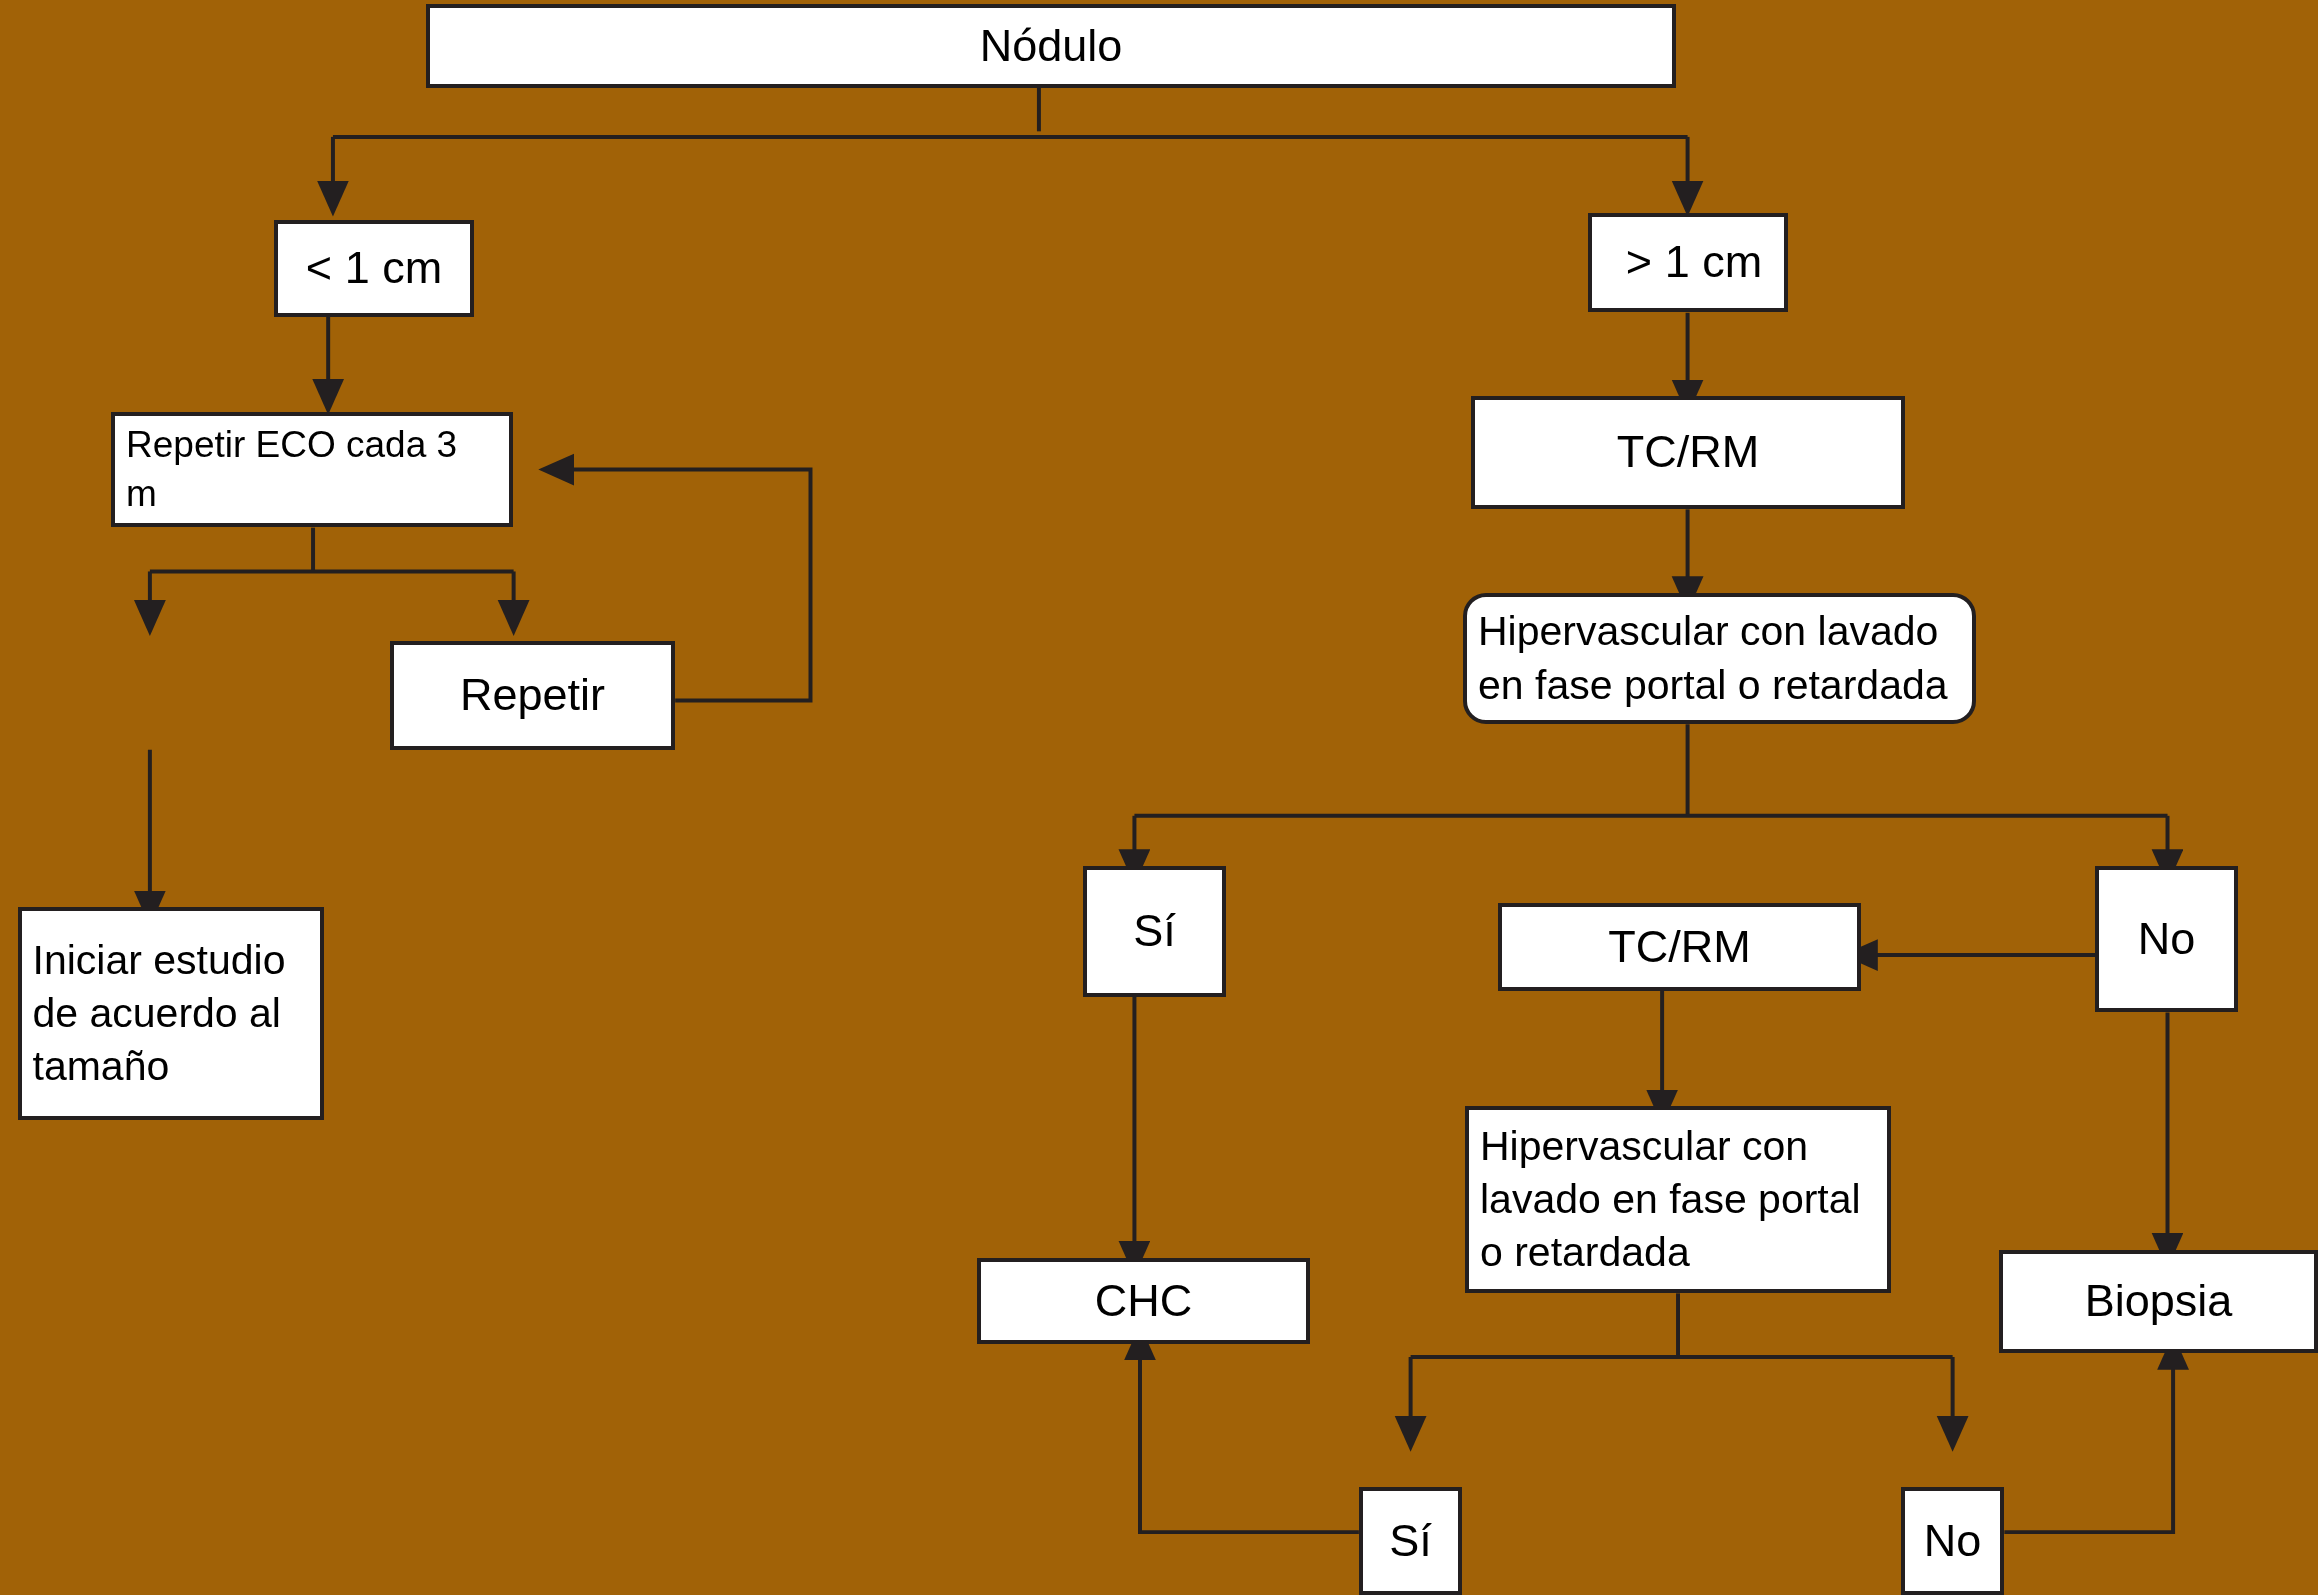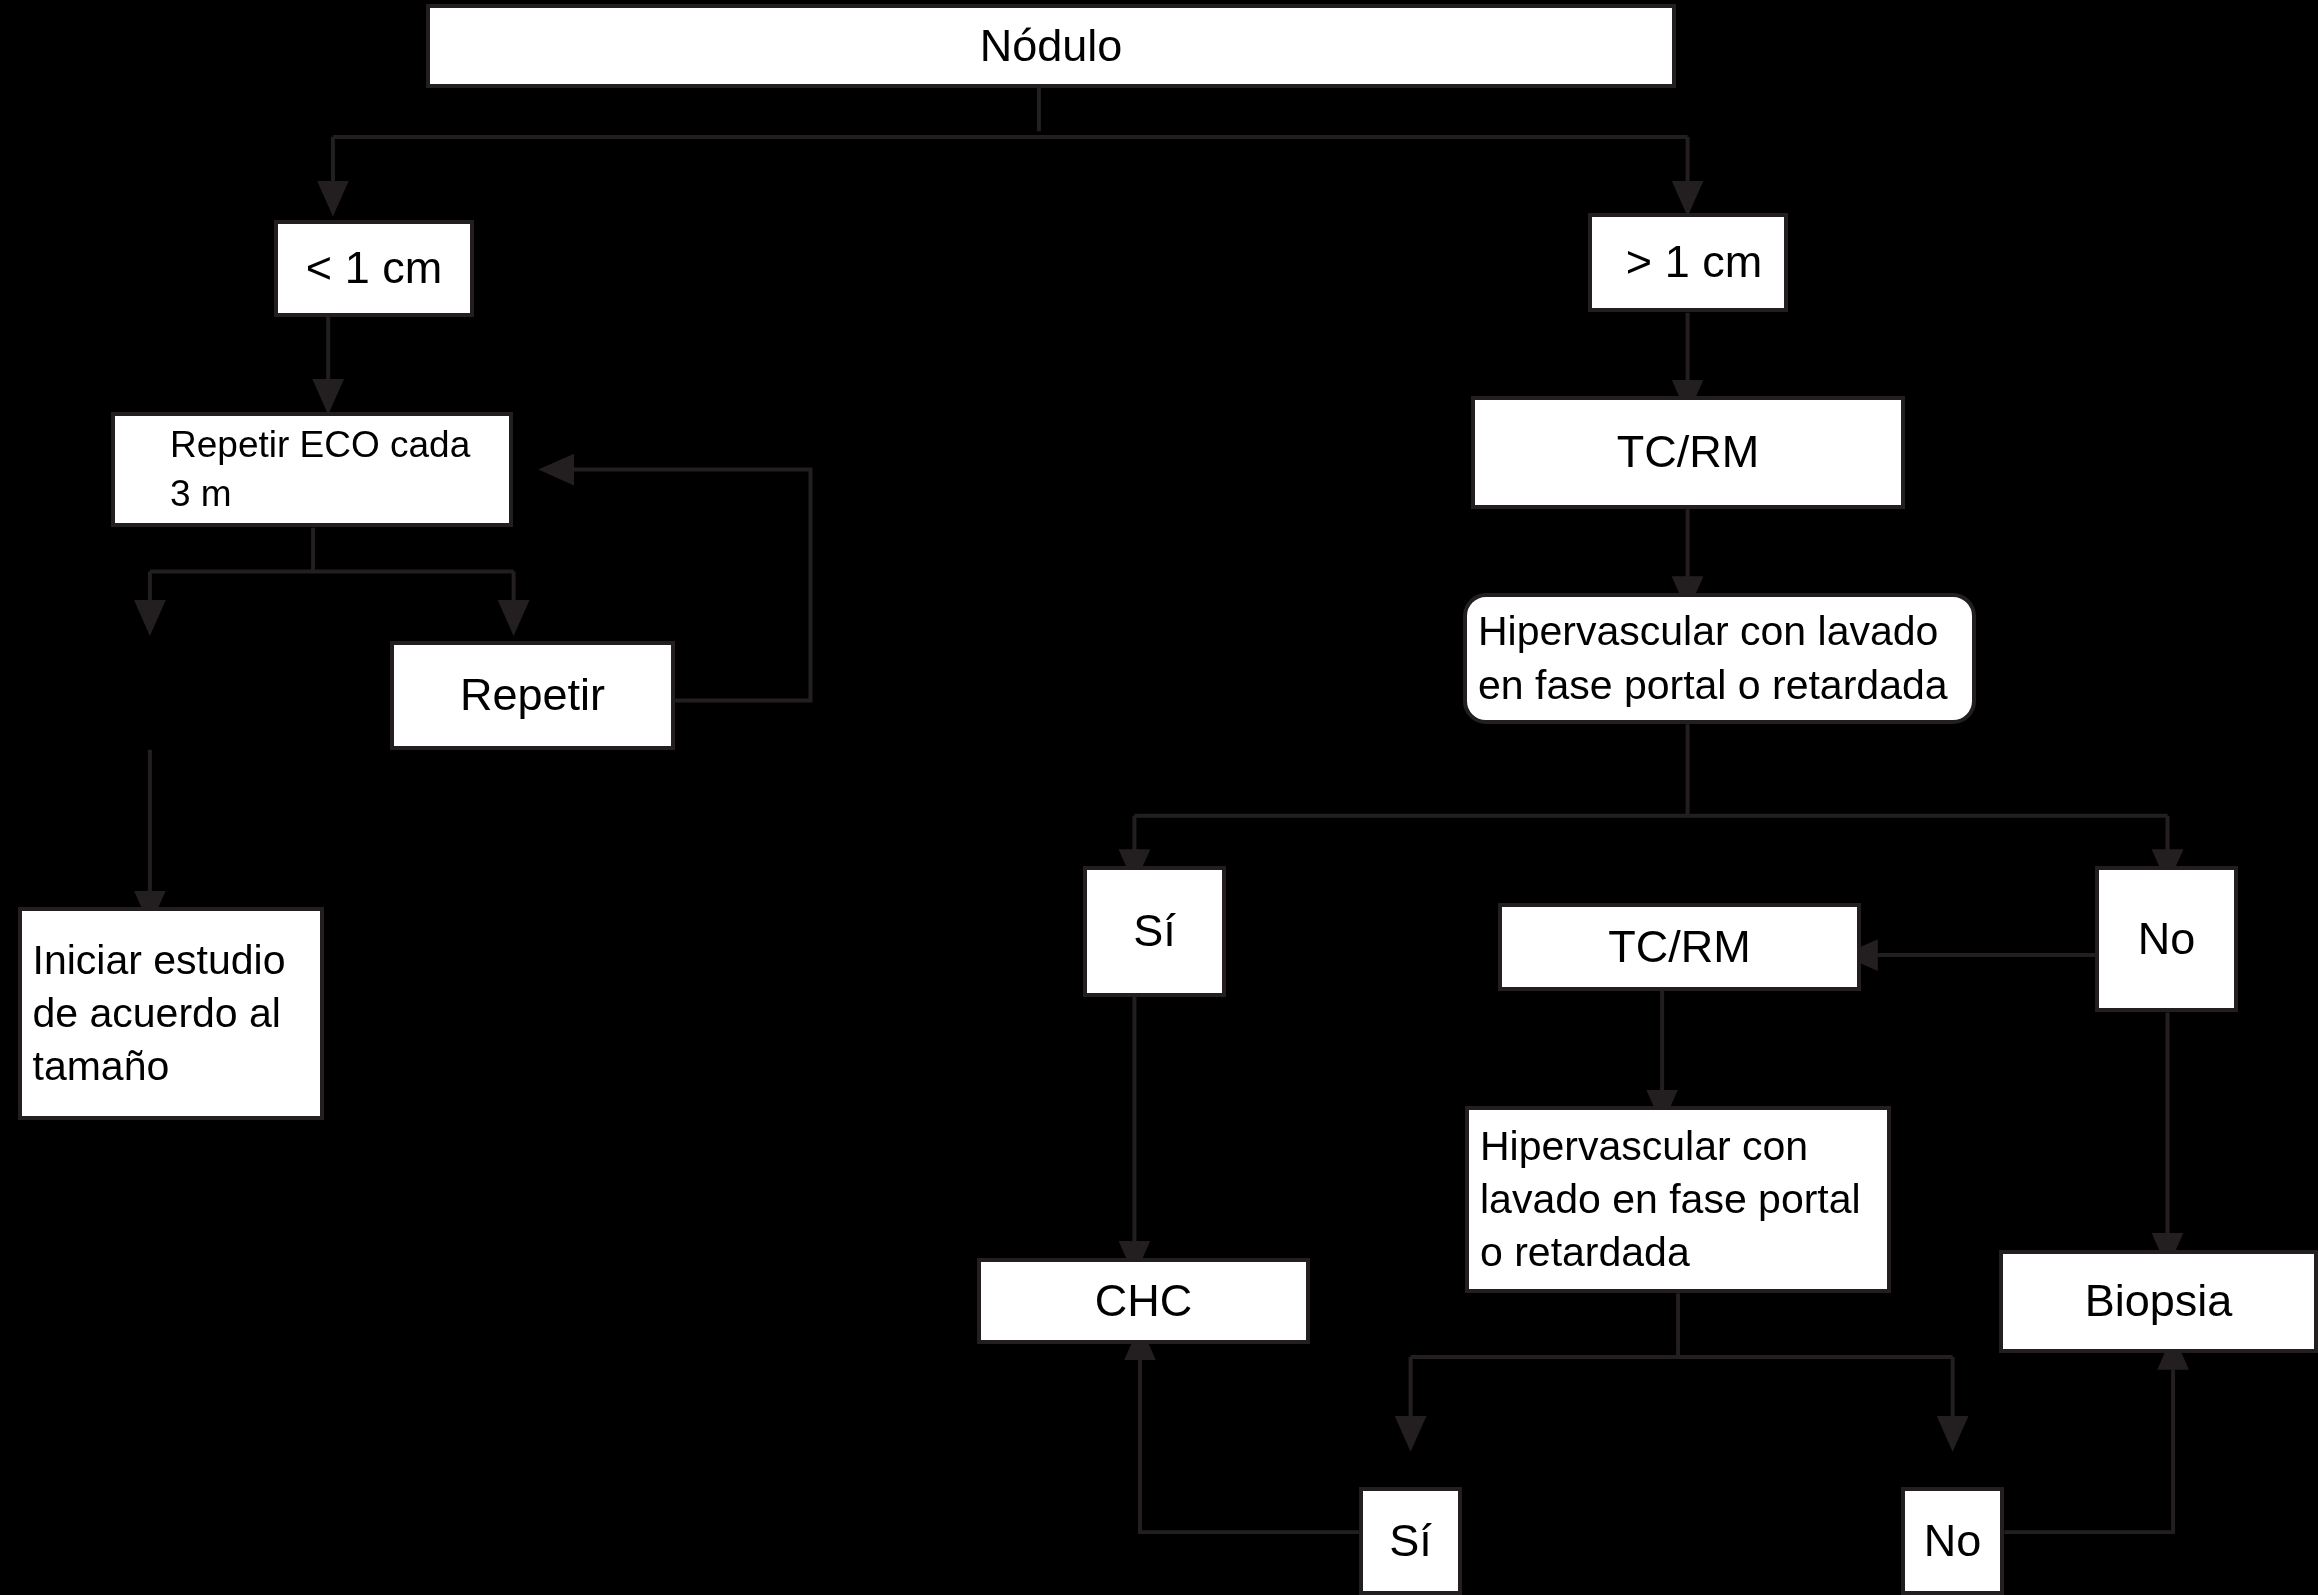--- a/index.html
+++ b/index.html
@@ -7,21 +7,21 @@
     padding: 0;
     background: #ffffff;
   }
   body {
     font-family: "Liberation Sans", sans-serif;
   }
   #canvas {
     position: relative;
     width: 2319px;
     height: 1595px;
-    background: #000000;
+    background: #a16207;
     overflow: hidden;
   }
   #edges {
     position: absolute;
     left: 0;
     top: 0;
     width: 2319px;
     height: 1595px;
     pointer-events: none;
   }
@@ -41,21 +41,21 @@
     display: block;
     width: 100%;
     padding: 0 11px;
     box-sizing: border-box;
     white-space: pre-line;
   }
   .center .lbl { text-align: center; }
   .left   .lbl { text-align: left; }
   .fs-big   { font-size: 45px; }
   .fs-mid   { font-size: 41px; }
-  .fs-small { font-size: 37px; padding-left: 44px; }
+  .fs-small { font-size: 37px; }
 </style>
 </head>
 <body>
 
 <div id="canvas">
 
   <svg id="edges" viewBox="0 0 2913 2004" xmlns="http://www.w3.org/2000/svg">
     <defs>
       <marker id="ah" markerWidth="10" markerHeight="10" refX="4.2" refY="4" orient="auto" markerUnits="strokeWidth">
         <path d="M0,0 L9,4 L0,8 z" fill="#231f20"></path>

